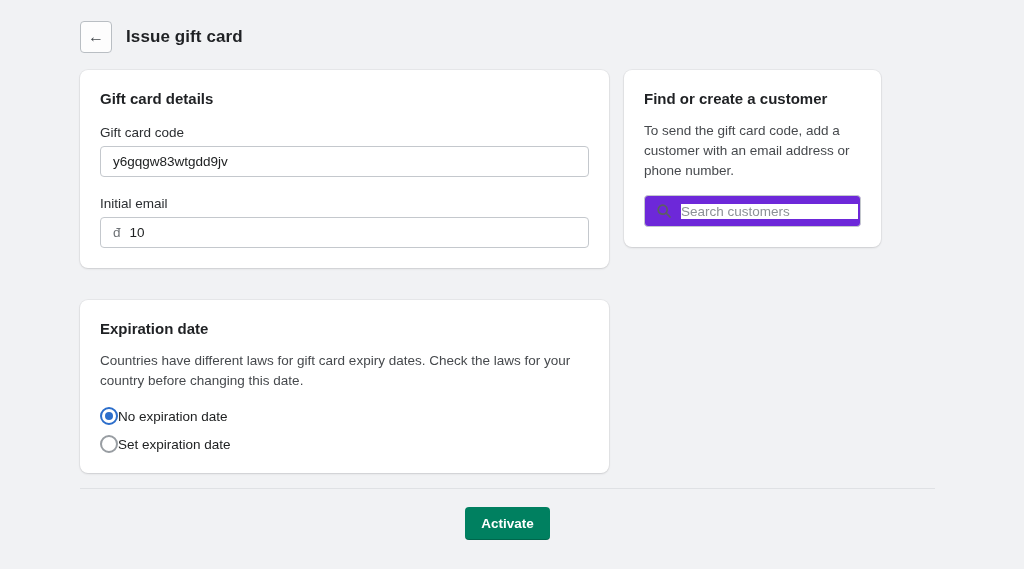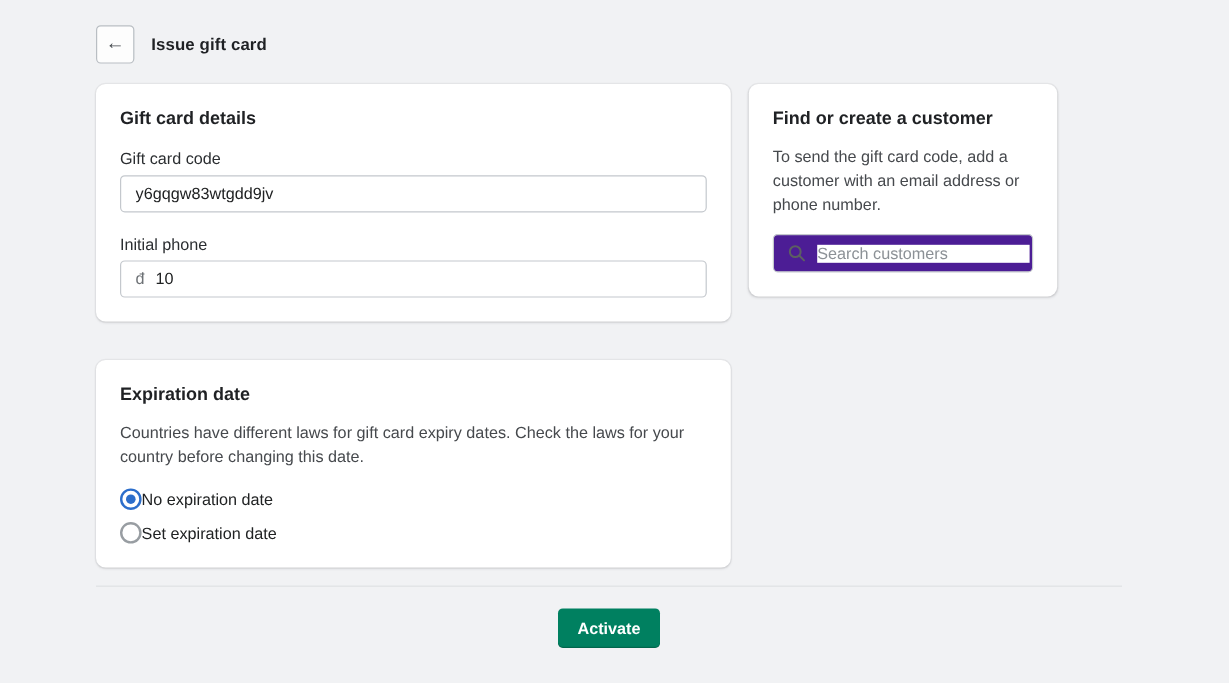--- a/index.html
+++ b/index.html
@@ -19,21 +19,21 @@
   .page-header { display: flex; align-items: center; gap: 14px; height: 32px; }
   .back-btn {
     width: 32px; height: 32px;
     background: #fdfdfd;
     border: 1px solid #b9bec3;
     border-radius: 4px;
     display: flex; align-items: center; justify-content: center;
     font-size: 16px; color: #42474c;
     cursor: pointer;
   }
-  .page-title { font-size: 14px; font-weight: 700; color: #1f2124; letter-spacing: .1px; }
+  .page-title { font-size: 17px; font-weight: 700; color: #1f2124; letter-spacing: .1px; }
 
   
   .columns { display: flex; gap: 15px; margin-top: 17px; align-items: flex-start; }
   .col-left { width: 529px; flex: none; }
   .col-right { width: 257px; flex: none; }
 
   .card {
     background: #ffffff;
     border-radius: 8px;
     box-shadow: 0 0 0 1px rgba(63,63,68,0.05), 0 1px 2px rgba(63,63,68,0.15);
@@ -91,21 +91,21 @@
   }
   .radio.unselected { border: 2px solid #989da2; }
   .radio-label { font-size: 13.5px; color: #202223; }
 
   
   .search-box {
     display: flex; align-items: center; gap: 9px;
     height: 32px;
     border: 1px solid #c4c8cd;
     border-radius: 4px;
-    background: #4c1d95;
+    background: #6d28d9;
     padding: 0 11px;
   }
   .search-box svg { flex: none; display: block; }
   .search-box input {
     border: none; outline: none; flex: 1;
     font-family: "Liberation Sans", sans-serif;
     font-size: 13.5px; color: #202223;
   }
   .search-box input::placeholder { color: #8c9196; }
 
@@ -142,21 +142,21 @@
   <div class="columns">
 
     <div class="col-left">
 
       <section class="card">
         <h2 class="mb18">Gift card details</h2>
 
         <label class="field-label">Gift card code</label>
         <input class="text-input" type="text" value="y6gqgw83wtgdd9jv" style="">
 
-        <label class="field-label mt">Initial phone</label>
+        <label class="field-label mt">Initial email</label>
         <div class="prefix-input">
           <span class="prefix">đ</span>
           <input type="text" value="10" style="">
         </div>
       </section>
 
       <section class="card">
         <h2 class="mb14">Expiration date</h2>
         <p class="body-text">Countries have different laws for gift card expiry dates. Check the laws for your country before changing this date.</p>
 

